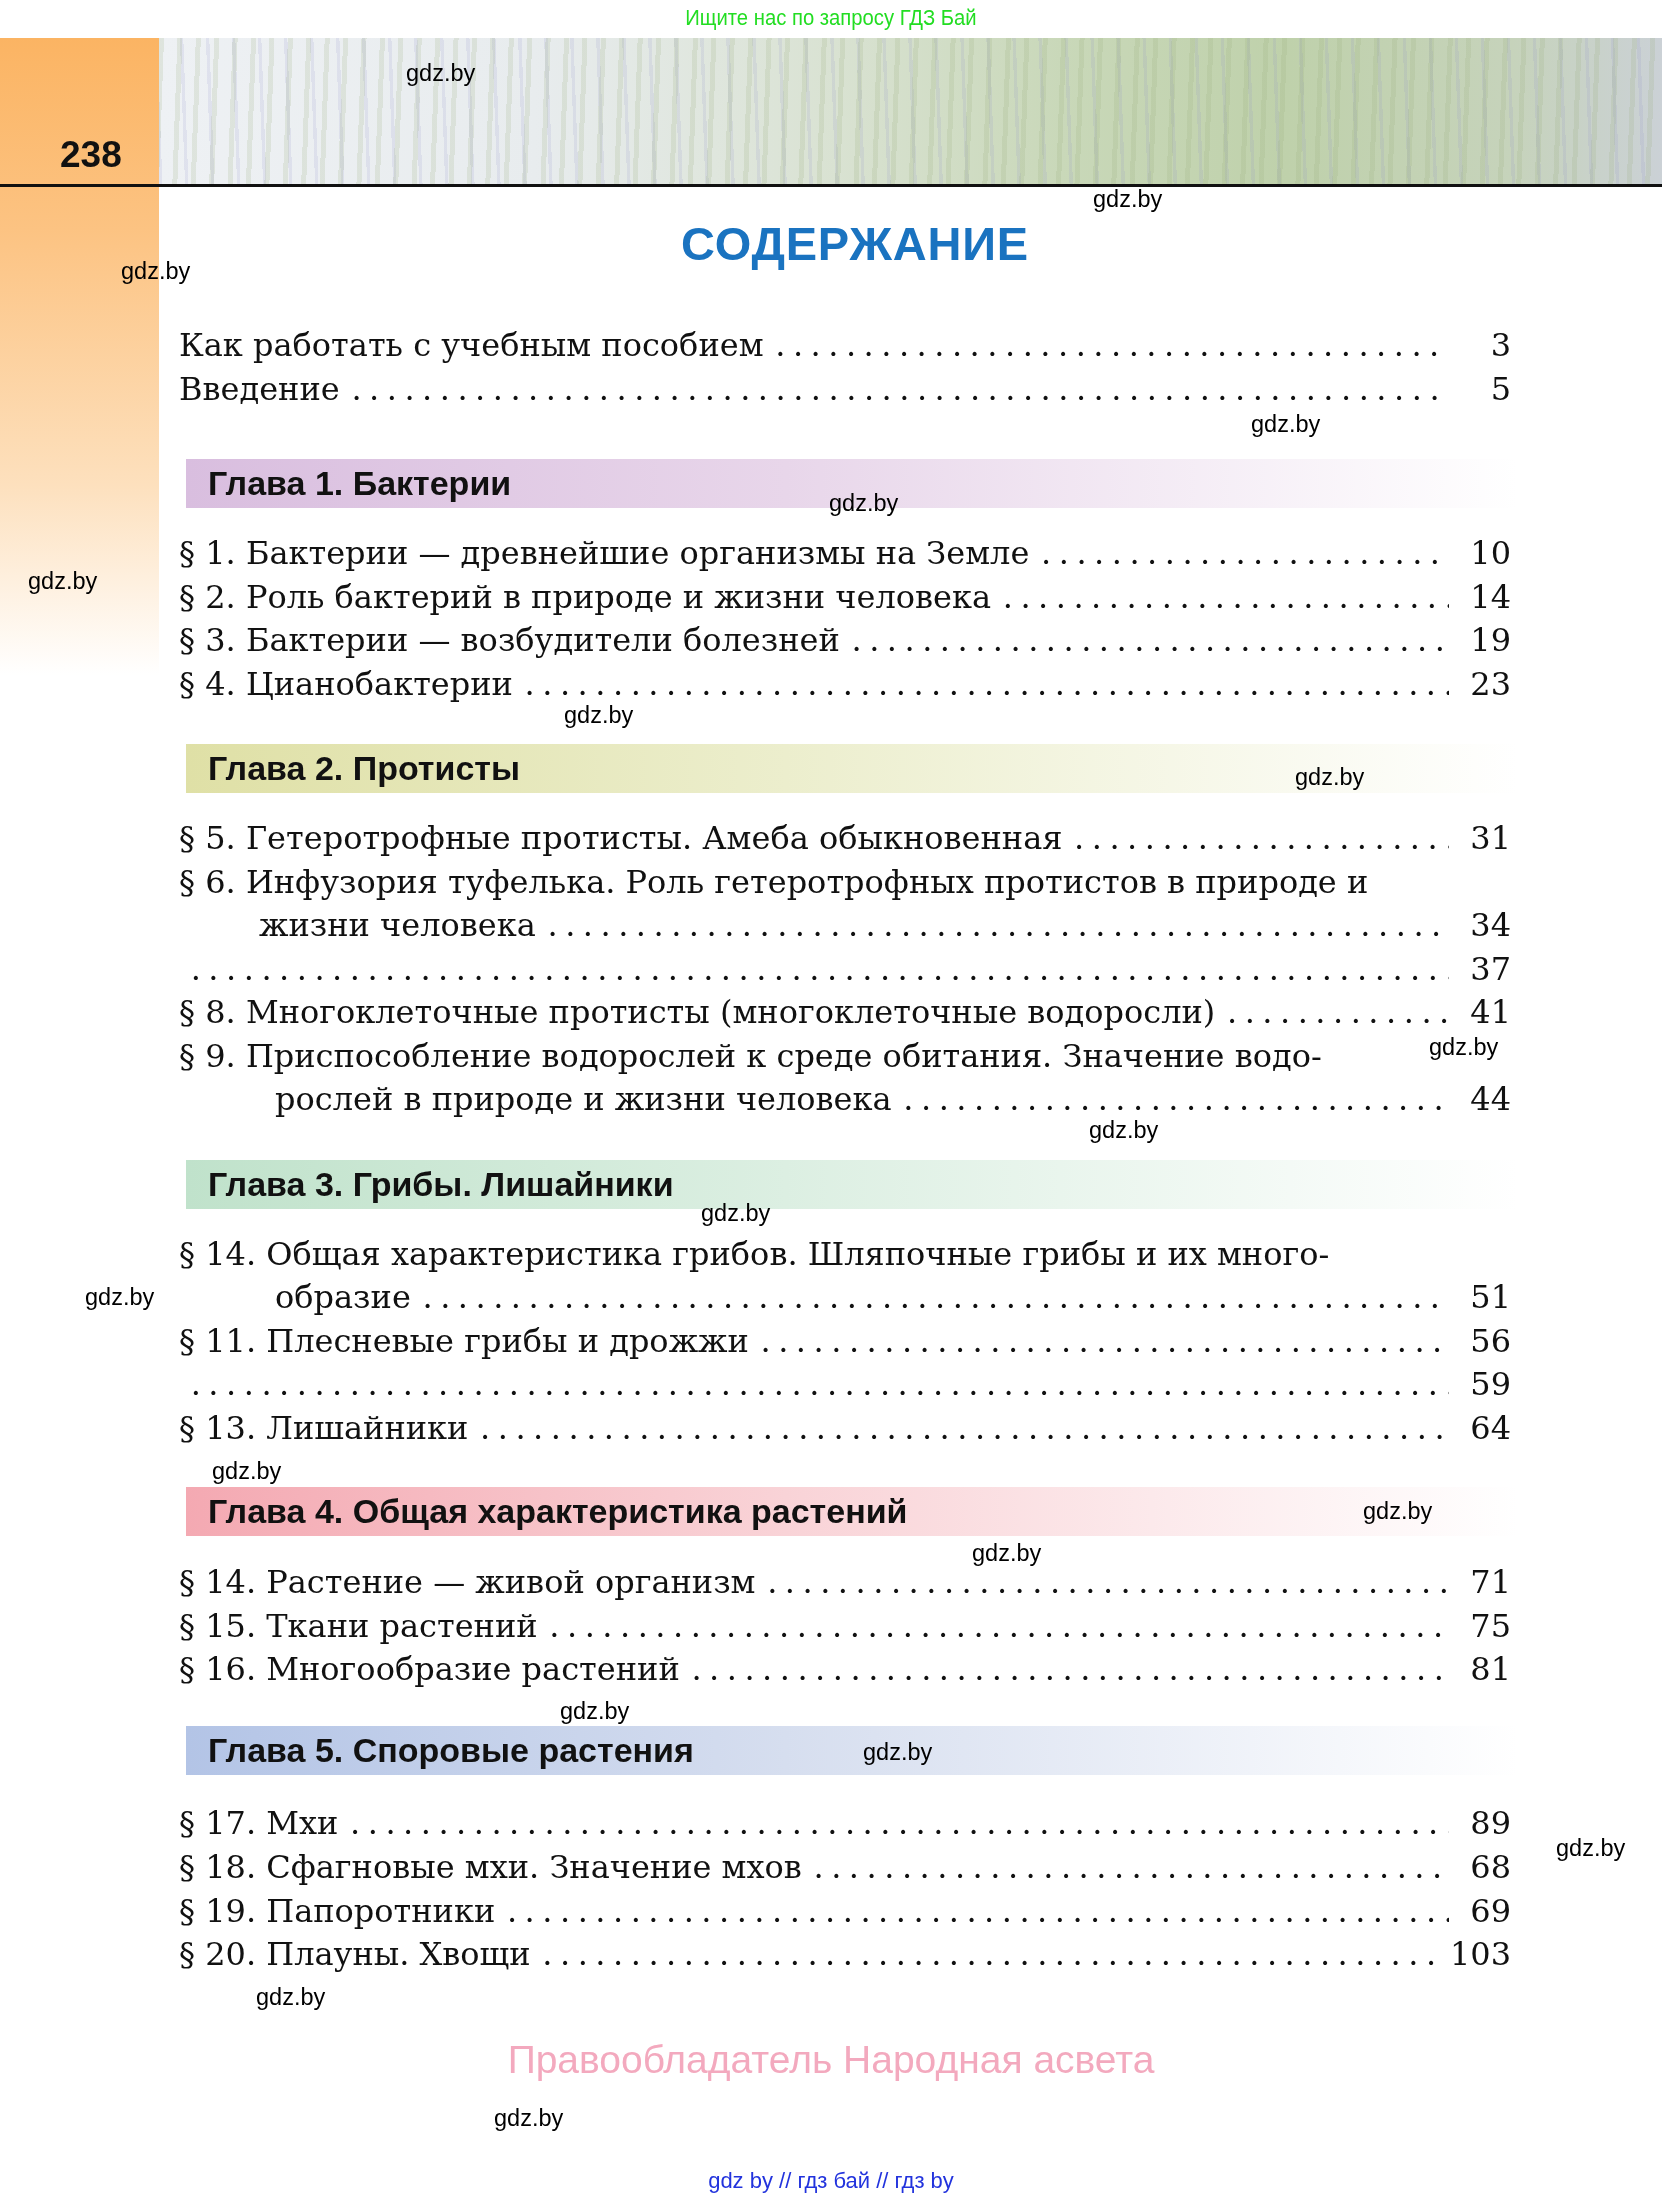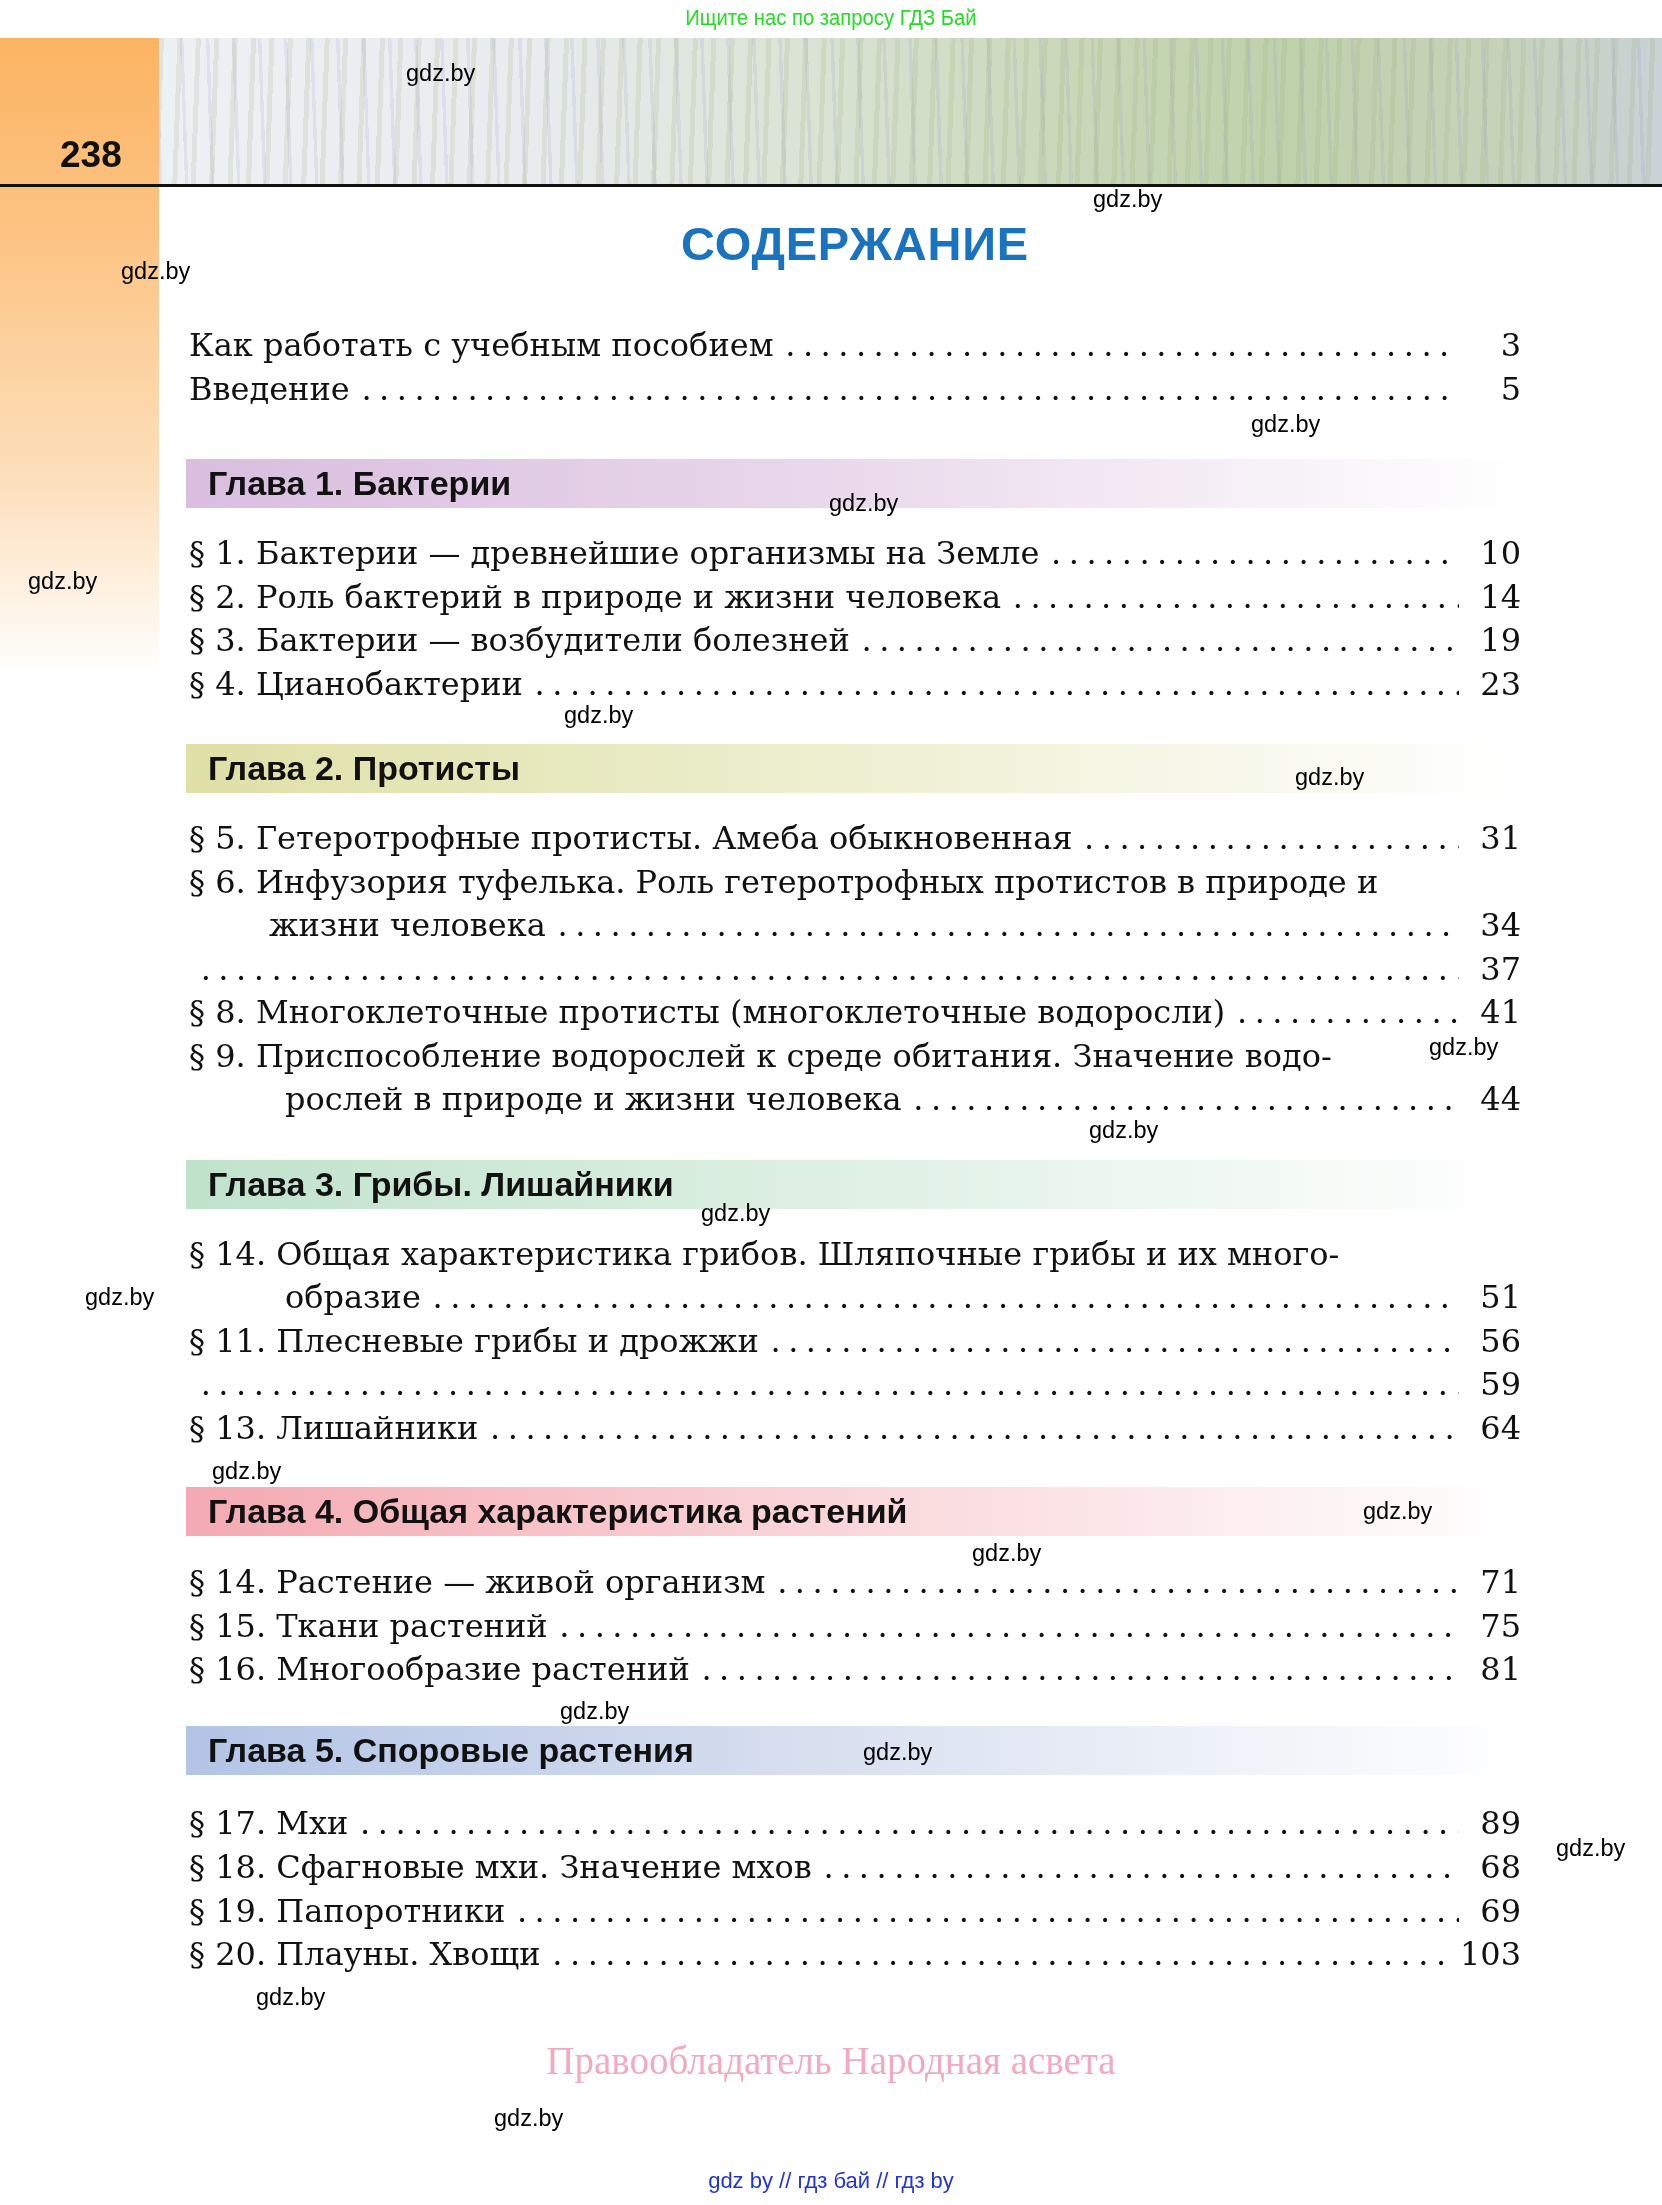--- a/index.html
+++ b/index.html
@@ -27,42 +27,42 @@
   .page-num {
     position:absolute; left:60px; top:134px; font-family:"Liberation Sans", sans-serif;
     font-weight:bold; font-size:37px; color:#111;
   }
   .title {
     position:absolute; left:0; width:1662px; top:216px; text-align:center;
     font-family:"Liberation Sans", sans-serif; font-weight:bold; font-size:47px;
     color:#1a73c0; letter-spacing:0.8px;margin-left:24px;
   }
   .row {
-    position:absolute; left:189px; width:1332px; height:44px;
+    position:absolute; left:179px; width:1332px; height:44px;
     font-size:32px; line-height:44px; display:flex; align-items:baseline;
   }
   .row .txt { white-space:nowrap; }
   .row .dots {
     flex:1; overflow:hidden; white-space:nowrap; margin:0 11.7px; letter-spacing:7.5px;
     color:#111;
   }
   .row .pg { min-width:50px; text-align:right; }
   .row.cont { padding-left:80px; box-sizing:border-box; }
   .row.cont2 { padding-left:96px; box-sizing:border-box; }
   .chap {
     position:absolute; left:186px; width:1332px; height:49px;
     font-family:"Liberation Sans", sans-serif; font-weight:bold; font-size:34px;
     line-height:49px; padding-left:22px; box-sizing:border-box; color:#111;
   }
   .wm {
     position:absolute; font-family:"Liberation Sans", sans-serif; font-size:23.5px; color:#000000;
   }
   .rights {
     position:absolute; left:0; width:1662px; top:2038px; text-align:center;
-    font-family:Liberation Serif, serif; font-size:39px; color:#f3a9be;
+    font-family:Liberation Sans, sans-serif; font-size:39px; color:#f3a9be;
   }
   .footer {
     position:absolute; left:0; width:1662px; top:2168px; text-align:center;
     font-family:"Liberation Sans", sans-serif; font-size:22px; color:#2233dd;
   }
 </style>
 </head>
 <body>
 
 <div class="top-banner">Ищите нас по запросу ГДЗ Бай</div>

